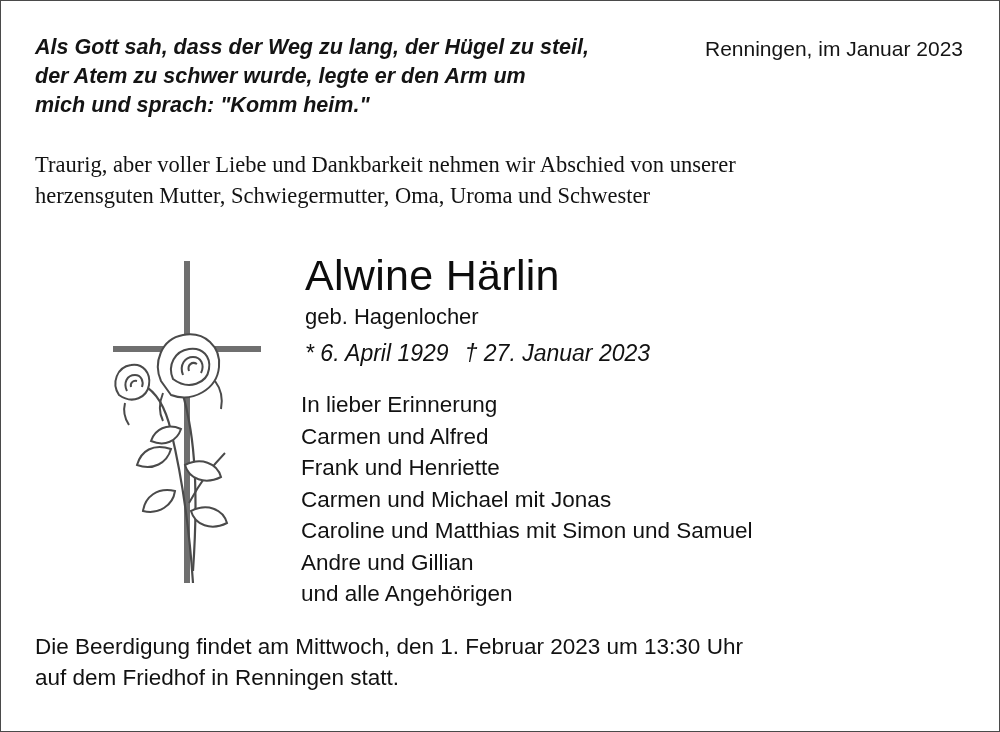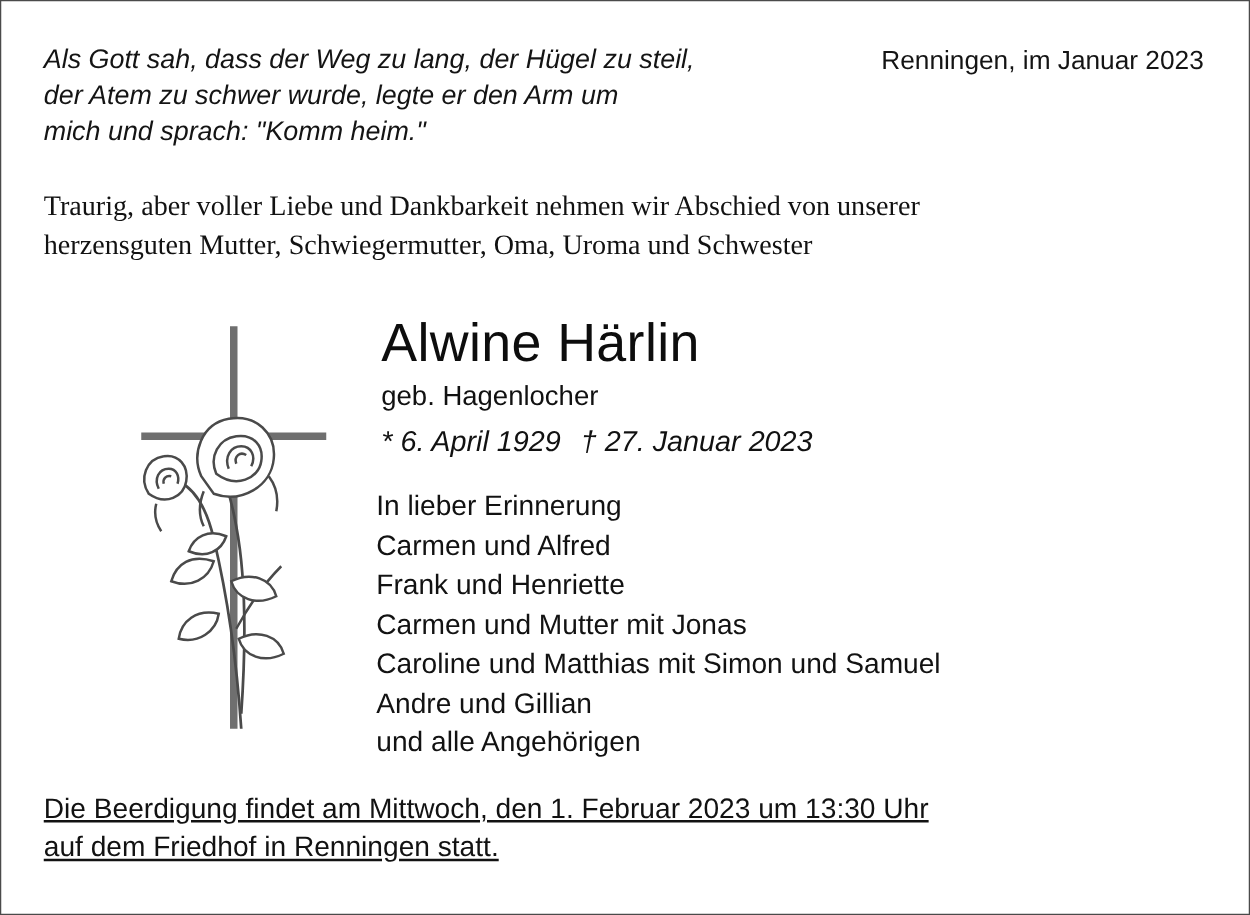--- a/index.html
+++ b/index.html
@@ -22,20 +22,21 @@
   
   .poem {
     position: absolute;
     left: 34px;
     top: 32px;
     width: 620px;
     font-style: italic;
     font-size: 21.5px;
     line-height: 29px;
     color: #141414;
+    font-weight: bold;
   }
   .poem div { white-space: nowrap; }
 
   .place-date {
     position: absolute;
     right: 36px;
     top: 34px;
     font-size: 21px;
     line-height: 28px;
     color: #141414;
@@ -108,21 +109,20 @@
 
   
   .funeral {
     position: absolute;
     left: 34px;
     top: 630px;
     width: 900px;
     font-size: 22.5px;
     line-height: 31px;
     color: #121212;
-    text-decoration: underline;
   }
   .funeral div { white-space: nowrap; }
 </style>
 </head>
 <body>
 
 <div id="page">
 
   <div class="poem">
     <div>Als Gott sah, dass der Weg zu lang, der Hügel zu steil,</div>
@@ -178,21 +178,21 @@
     <div class="maiden">geb. Hagenlocher</div>
     <div class="dates">
       <span>* 6. April 1929</span><span class="sep"></span><span>† 27. Januar 2023</span>
     </div>
   </div>
 
   <div class="survivors">
     <div>In lieber Erinnerung</div>
     <div>Carmen und Alfred</div>
     <div>Frank und Henriette</div>
-    <div>Carmen und Mutter mit Jonas</div>
+    <div>Carmen und Michael mit Jonas</div>
     <div>Caroline und Matthias mit Simon und Samuel</div>
     <div>Andre und Gillian</div>
     <div>und alle Angehörigen</div>
   </div>
 
   <div class="funeral">
     <div>Die Beerdigung findet am Mittwoch, den 1. Februar 2023 um 13:30 Uhr</div>
     <div>auf dem Friedhof in Renningen statt.</div>
   </div>
 

